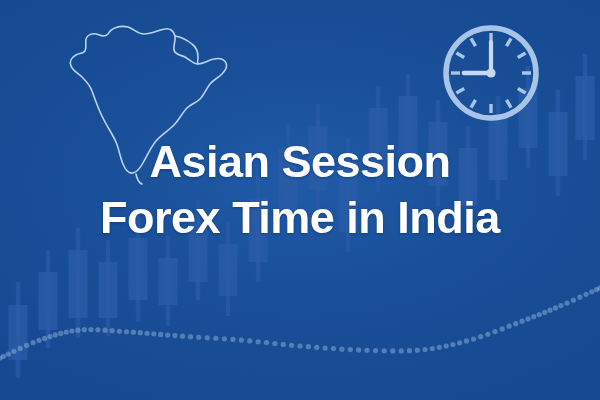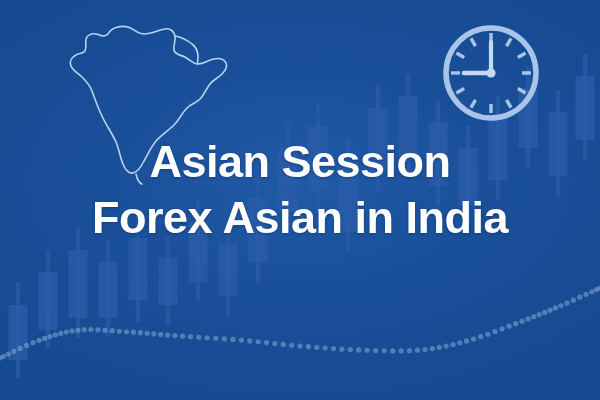--- a/index.html
+++ b/index.html
@@ -221,16 +221,16 @@
 
       <line x1="53" y1="53" x2="53" y2="22" stroke="#c5daf2" stroke-width="4.2" stroke-linecap="round"></line>
 
       <line x1="53" y1="53" x2="26" y2="53" stroke="#c5daf2" stroke-width="4.6" stroke-linecap="round"></line>
       <circle cx="53" cy="53" r="4.6" fill="#c5daf2"></circle>
     </svg>
   </div>
 
   <div id="headline">
     <span class="hl-line" id="hl1">Asian Session</span>
-    <span class="hl-line" id="hl2">Forex Asian in India</span>
+    <span class="hl-line" id="hl2">Forex Time in India</span>
   </div>
 
 </div>
 
 </body></html>

